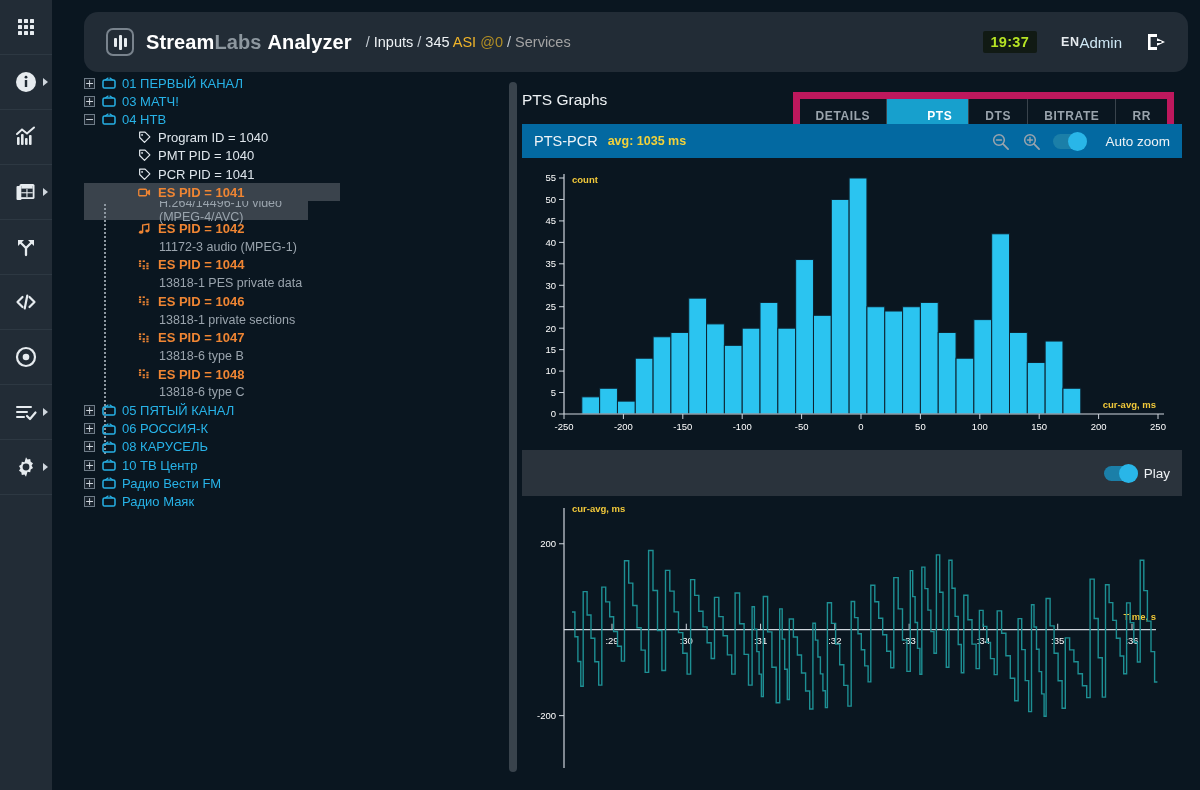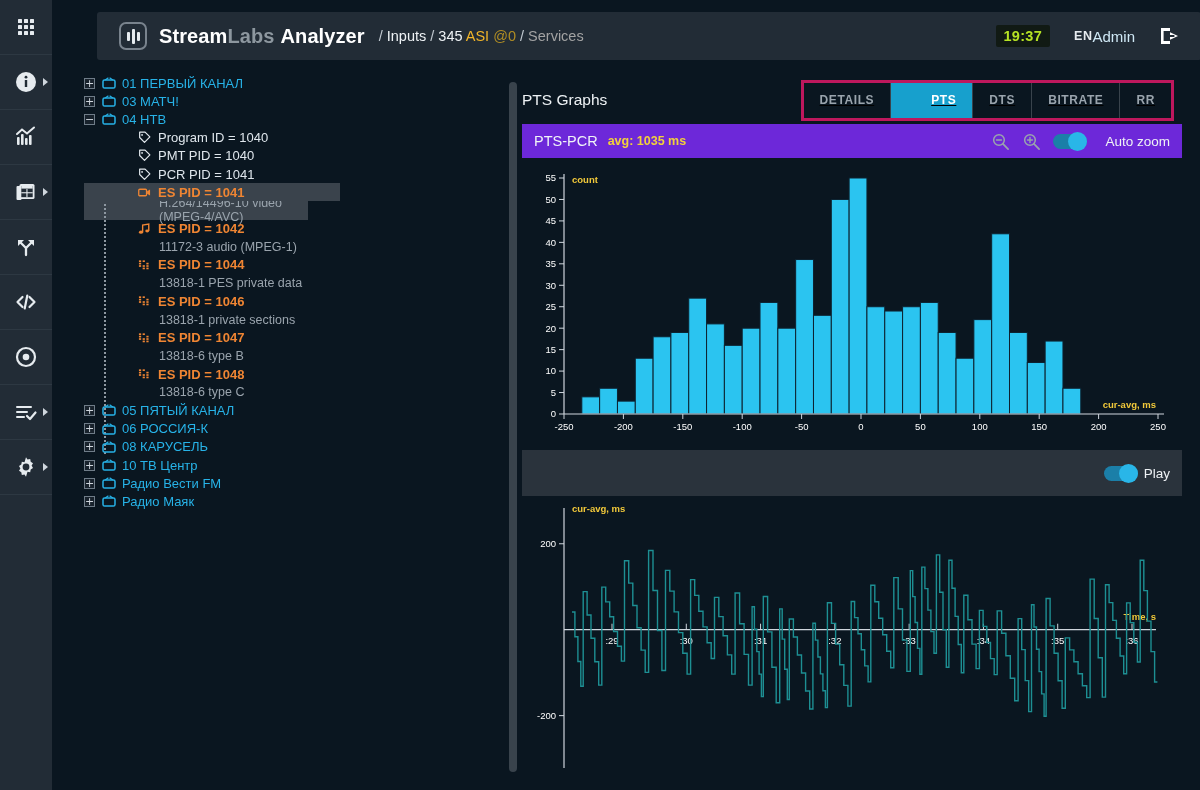--- a/index.html
+++ b/index.html
@@ -25,22 +25,22 @@
   .rail-arrow {
     position: absolute; right: 4px; top: 50%; transform: translateY(-50%);
     width: 0; height: 0;
     border-top: 4px solid transparent; border-bottom: 4px solid transparent;
     border-left: 5px solid #cfd6dd;
   }
   .rail-ico { color: #e6ebef; display: block; }
 
   
   #header {
-    position: absolute; left: 97px; top: 12px; width: 1104px; height: 48px;
-    background: #222c36; border-radius: 3px;
+    position: absolute; left: 84px; top: 12px; width: 1104px; height: 60px;
+    background: #222c36; border-radius: 14px;
     display: flex; align-items: center;
   }
   #logo-box {
     width: 28px; height: 28px; margin-left: 22px;
     border: 2px solid #79838d; border-radius: 7px;
     display: flex; align-items: center; justify-content: center; gap: 2px;
   }
   #logo-box i { display:block; width: 3px; background: #e6ebef; border-radius: 1px; }
   #logo-box i:nth-child(1){ height: 9px; }
   #logo-box i:nth-child(2){ height: 15px; }
@@ -89,31 +89,31 @@
     border-left: 2px dotted #8e98a1;
   }
 
   
   #right { position: absolute; left: 504px; top: 74px; width: 688px; height: 706px; }
   #scroll-track { position: absolute; left: 5px; top: 8px; width: 8px; height: 690px; }
   #scroll-thumb { width: 8px; height: 690px; background: #39434c; border-radius: 4px; }
 
   #r-head { position: absolute; left: 18px; top: 6px; right: 10px; height: 40px; }
   #r-title { color: #eef2f5; font-size: 15.5px; position: absolute; left: 0; top: 11px; }
-  #tabs { position: absolute; right: 8px; top: 0; display: flex; border: 3px solid #be185d; text-decoration: underline; }
+  #tabs { position: absolute; right: 8px; top: 12px; display: flex; border: 7px solid #be185d; }
   .tab {
     padding: 0 16px; height: 35px; line-height: 35px; font-size: 12px; letter-spacing: .6px;
     color: #9aa4ad; border-right: 1px solid #39434c; font-weight: bold;
   }
   .tab:last-child { border-right: none; }
   .tab.active { background: #17a0cd; color: #ffffff; padding-left: 40px; }
 
   #pts-bar {
     position: absolute; left: 18px; top: 50px; right: 10px; height: 34px;
-    background: #6d28d9; display: flex; align-items: center; padding: 0 12px;
+    background: #0369a1; display: flex; align-items: center; padding: 0 12px;
   }
   #pts-name { color: #f0f4f7; font-size: 14.5px; }
   #pts-avg { color: #f2d13a; font-size: 12.5px; font-weight: bold; margin-left: 10px; }
   #pts-right { margin-left: auto; display: flex; align-items: center; gap: 12px; }
   .toggle {
     width: 34px; height: 15px; border-radius: 8px; background: #1b7fa8;
     position: relative; flex: none;
   }
   .toggle .knob {
     position: absolute; right: 0; top: -2px; width: 19px; height: 19px;

